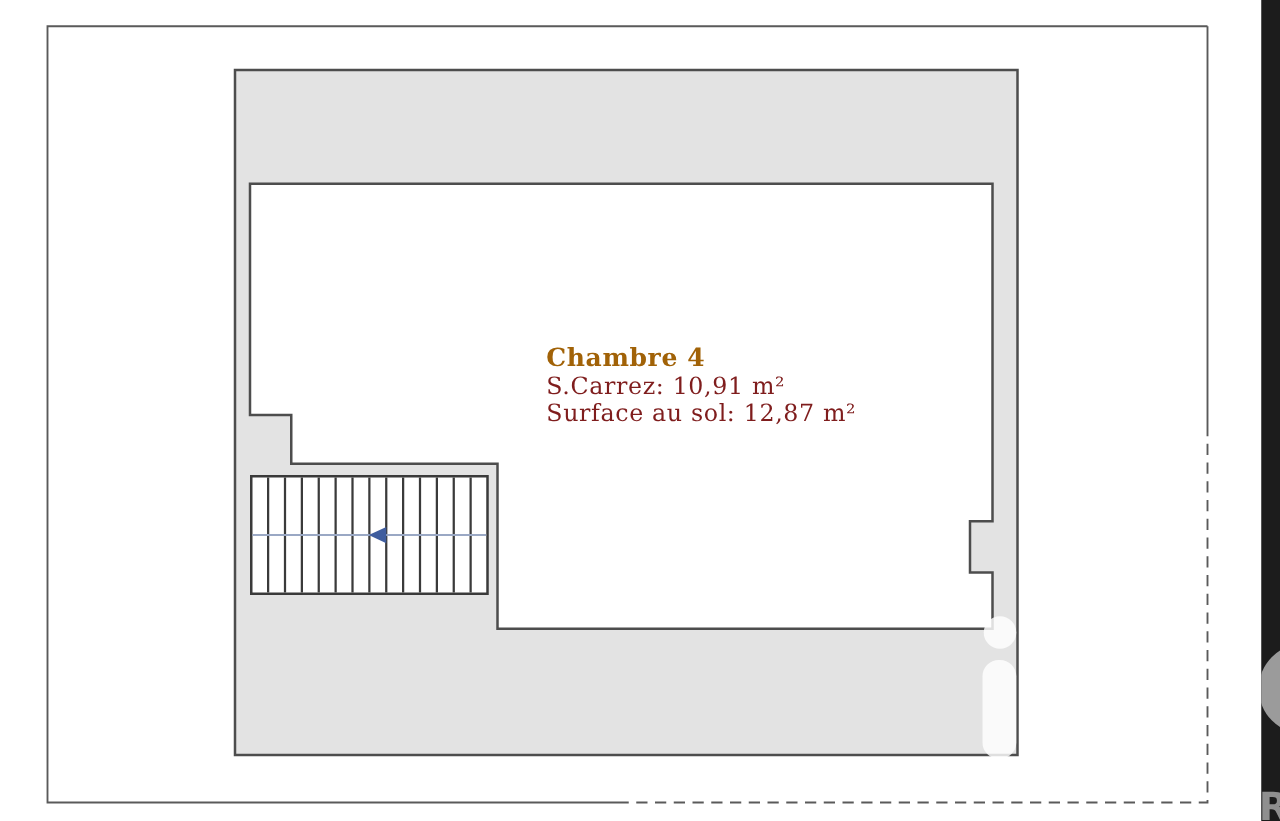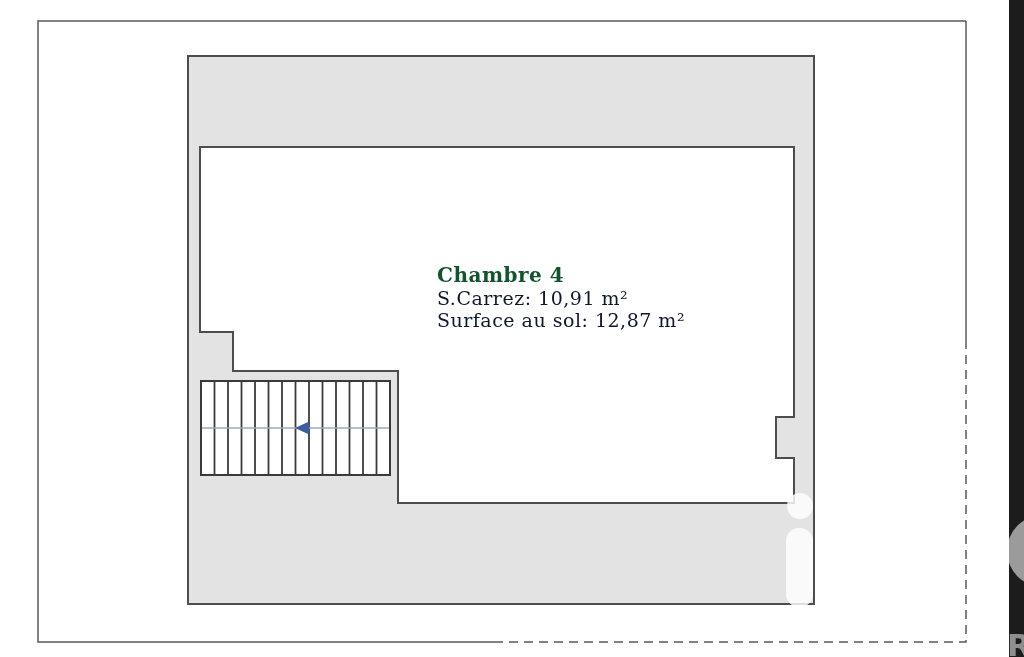--- a/index.html
+++ b/index.html
@@ -19,27 +19,28 @@
   }
   .room-label-block{
     position:absolute;
     left:437px; top:264px;
     white-space:nowrap;
     pointer-events:none;
   }
   .room-title{
     font-size:20px;
     font-weight:bold;
-    color:#14532d;
+    color:#a16207;
     letter-spacing:0.5px;
     line-height:23px;
+    margin-top:11px;
   }
   .room-metric{
     font-size:19px;
-    color:#0f172a;
+    color:#7f1d1d;
     letter-spacing:0.5px;
     line-height:22px;
   }
 </style>
 </head>
 <body>
 
 <div class="stage">
 
   <svg class="plan-svg" width="1024" height="657" viewBox="0 0 1024 657">

